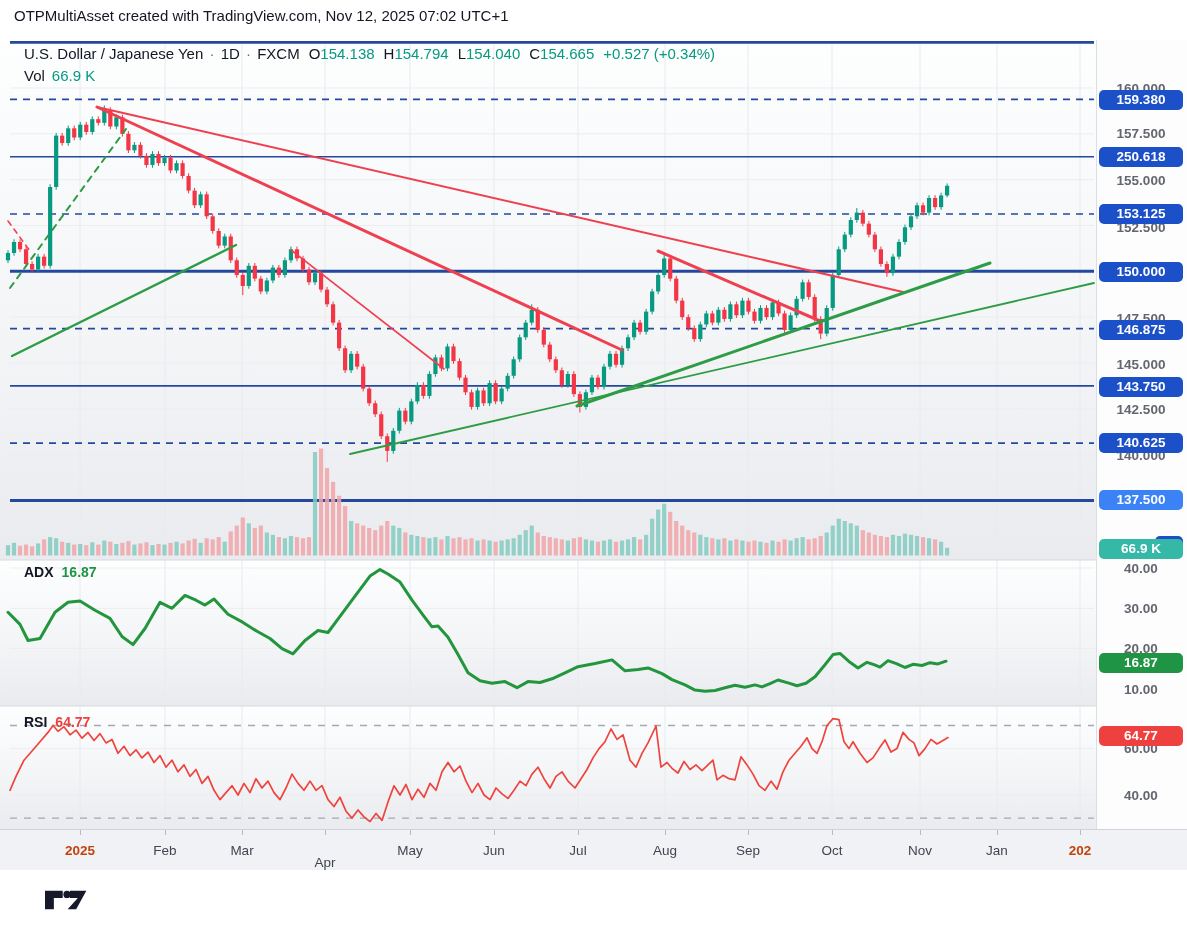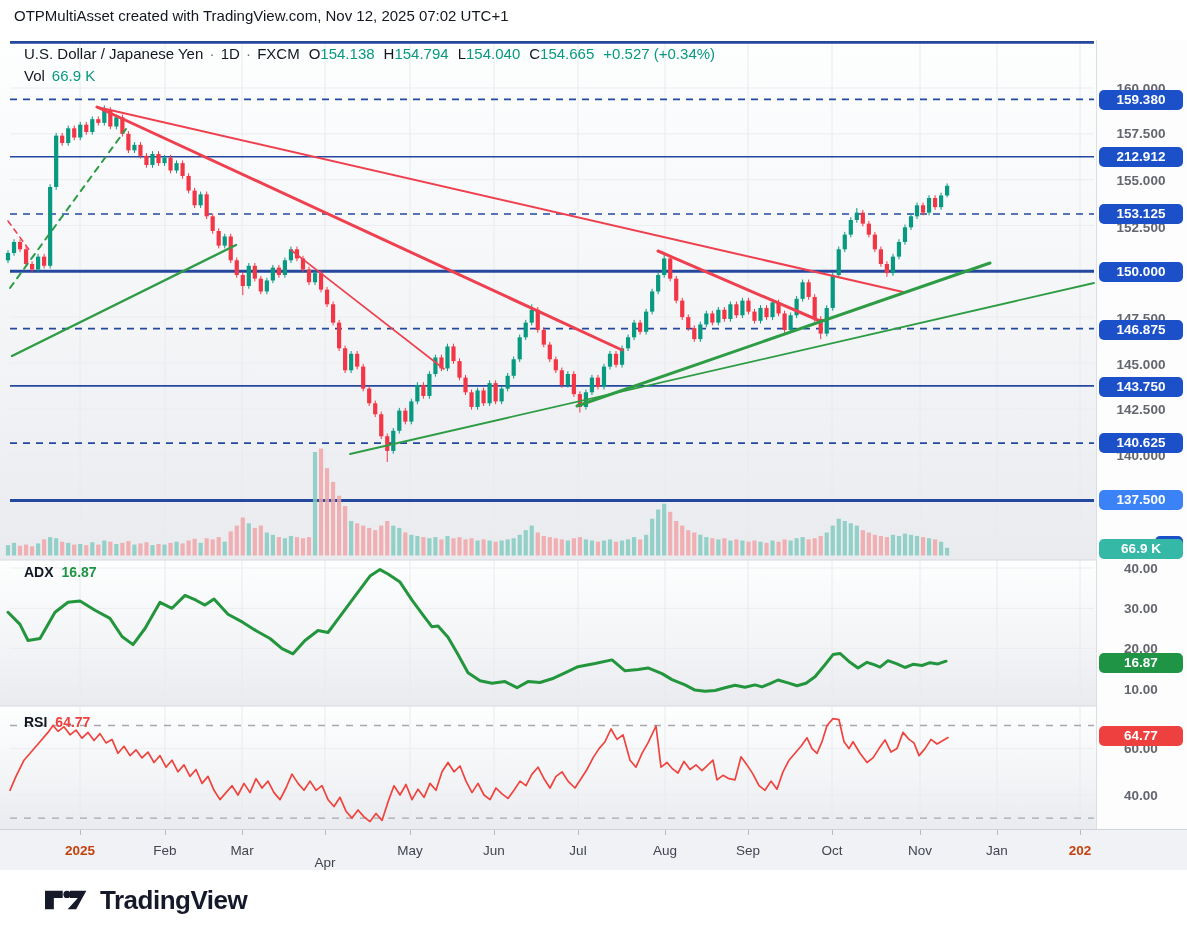--- a/index.html
+++ b/index.html
@@ -619,21 +619,21 @@
     <div class="scale-grey" style="top: 360px;">142.500</div>
     <div class="scale-grey" style="top: 406px;">140.000</div>
     <div class="scale-grey" style="top: 519px;">40.00</div>
     <div class="scale-grey" style="top: 559px;">30.00</div>
     <div class="scale-grey" style="top: 599px;">20.00</div>
     <div class="scale-grey" style="top: 640px;">10.00</div>
     <div class="scale-grey" style="top: 699px;">60.00</div>
     <div class="scale-grey" style="top: 746px;">40.00</div>
     <div class="scale-badge" style="top: 496px; left: 58px; width: 28px; background: rgb(27, 80, 200);"></div>
     <div class="scale-badge" style="top: 50px; background: rgb(27, 80, 200);">159.380</div>
-    <div class="scale-badge" style="top: 107px; background: rgb(27, 80, 200);">212.912</div>
+    <div class="scale-badge" style="top: 107px; background: rgb(27, 80, 200);">250.618</div>
     <div class="scale-badge" style="top: 164px; background: rgb(27, 80, 200);">153.125</div>
     <div class="scale-badge" style="top: 222px; background: rgb(27, 80, 200);">150.000</div>
     <div class="scale-badge" style="top: 280px; background: rgb(27, 80, 200);">146.875</div>
     <div class="scale-badge" style="top: 337px; background: rgb(27, 80, 200);">143.750</div>
     <div class="scale-badge" style="top: 393px; background: rgb(27, 80, 200);">140.625</div>
     <div class="scale-badge" style="top: 450px; background: #3b82f6;">137.500</div>
     <div class="scale-badge" style="top: 499px; background: rgb(53, 184, 166);">66.9 K</div>
     <div class="scale-badge" style="top: 613px; background: rgb(30, 148, 68);">16.87</div>
     <div class="scale-badge" style="top: 686px; background: rgb(239, 64, 64);">64.77</div>
   </div>
@@ -668,14 +668,13 @@
   </div>
 
 <div class="abs" id="logo">
   <svg width="42" height="32" viewBox="0 0 64 30">
     <g fill="#15192a">
       <path d="M0 1 h27 v11 h-13.5 v17 h-13.5 z"></path>
       <circle cx="33.5" cy="6.5" r="5.5"></circle>
       <path d="M38 1 h25 l-15.5 28 h-13 l15.5 -17 h-12 z"></path>
     </g>
   </svg>
-  <span id="logo-text">TradingView</span>
 </div>
 
 </body></html>

